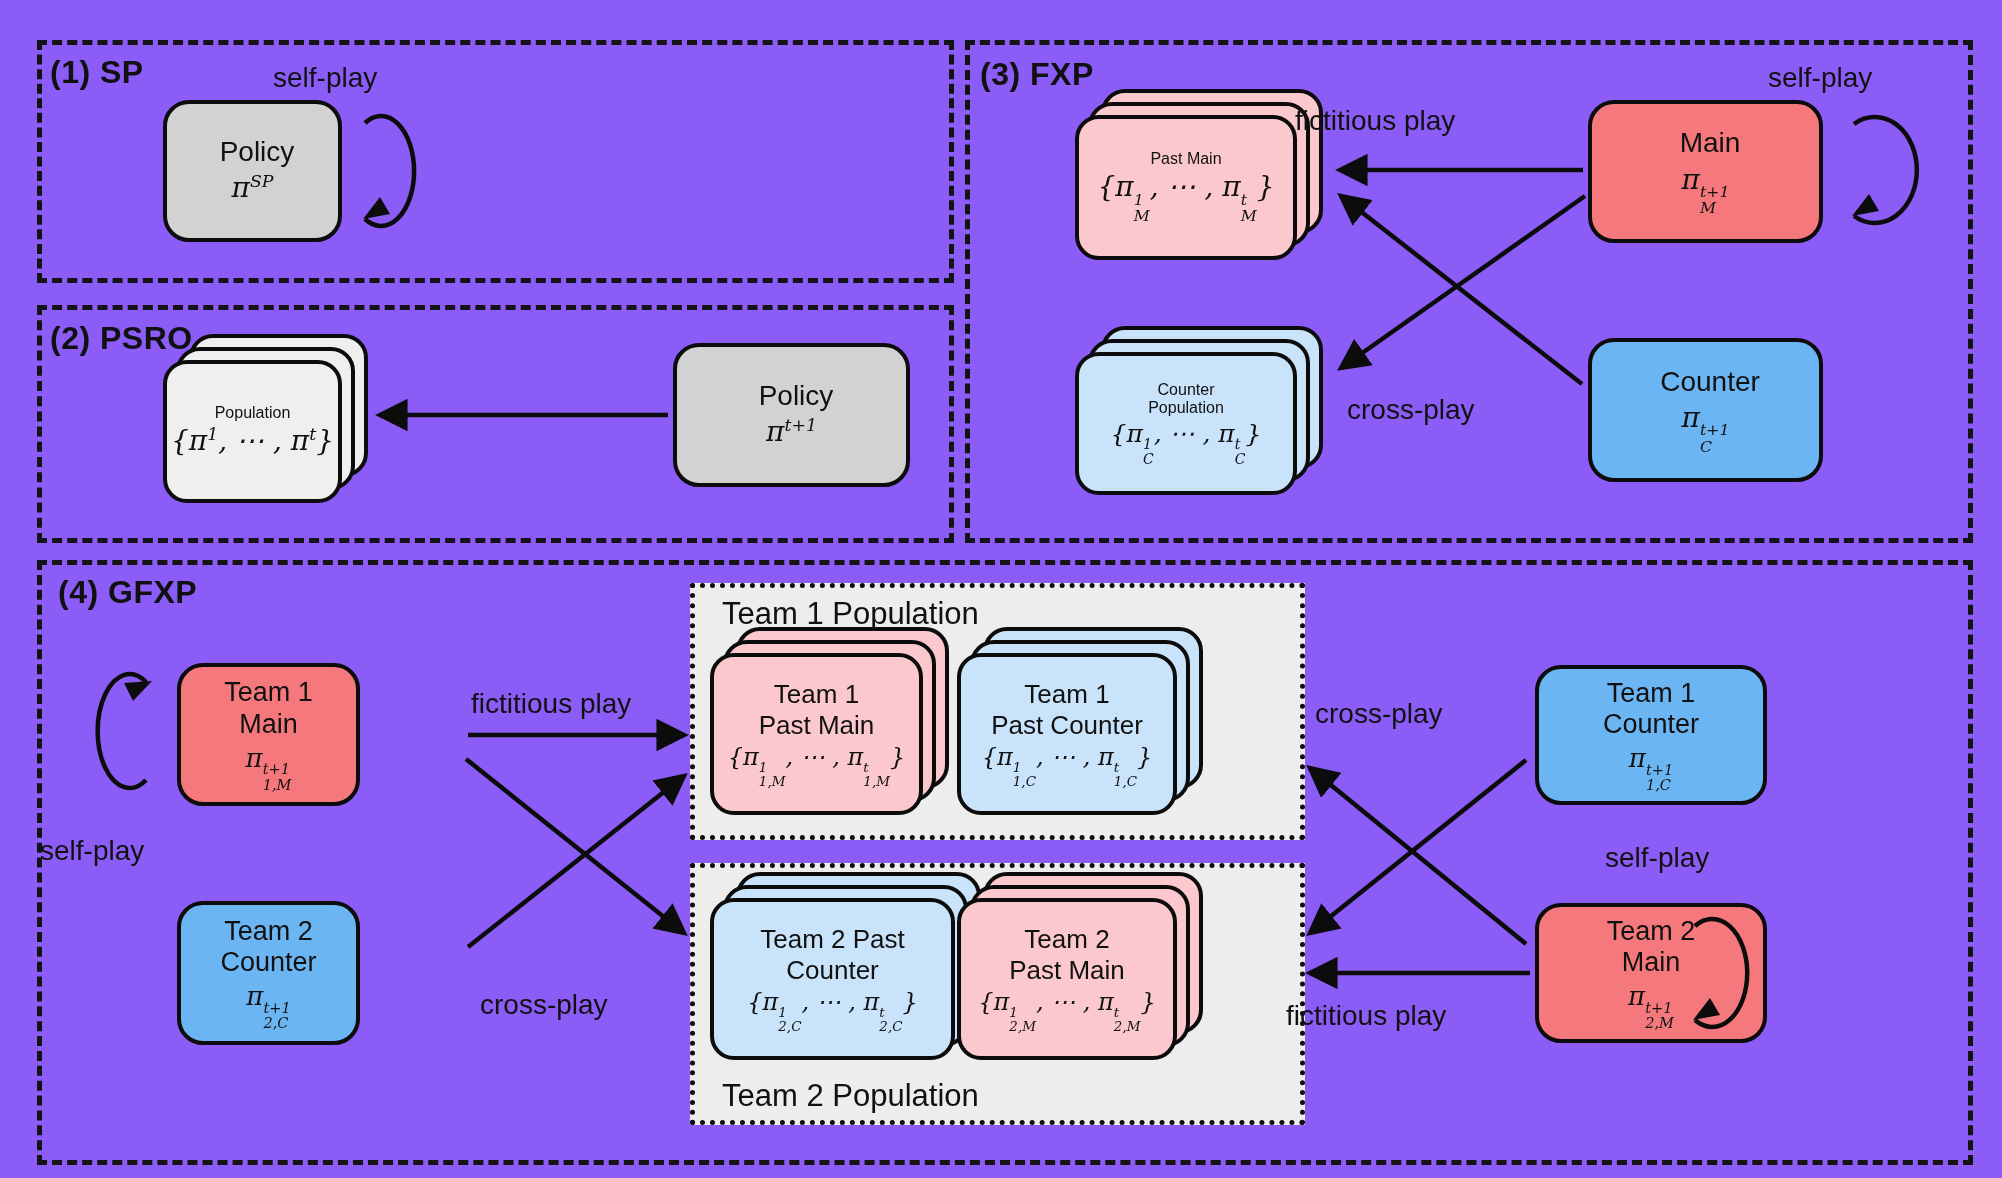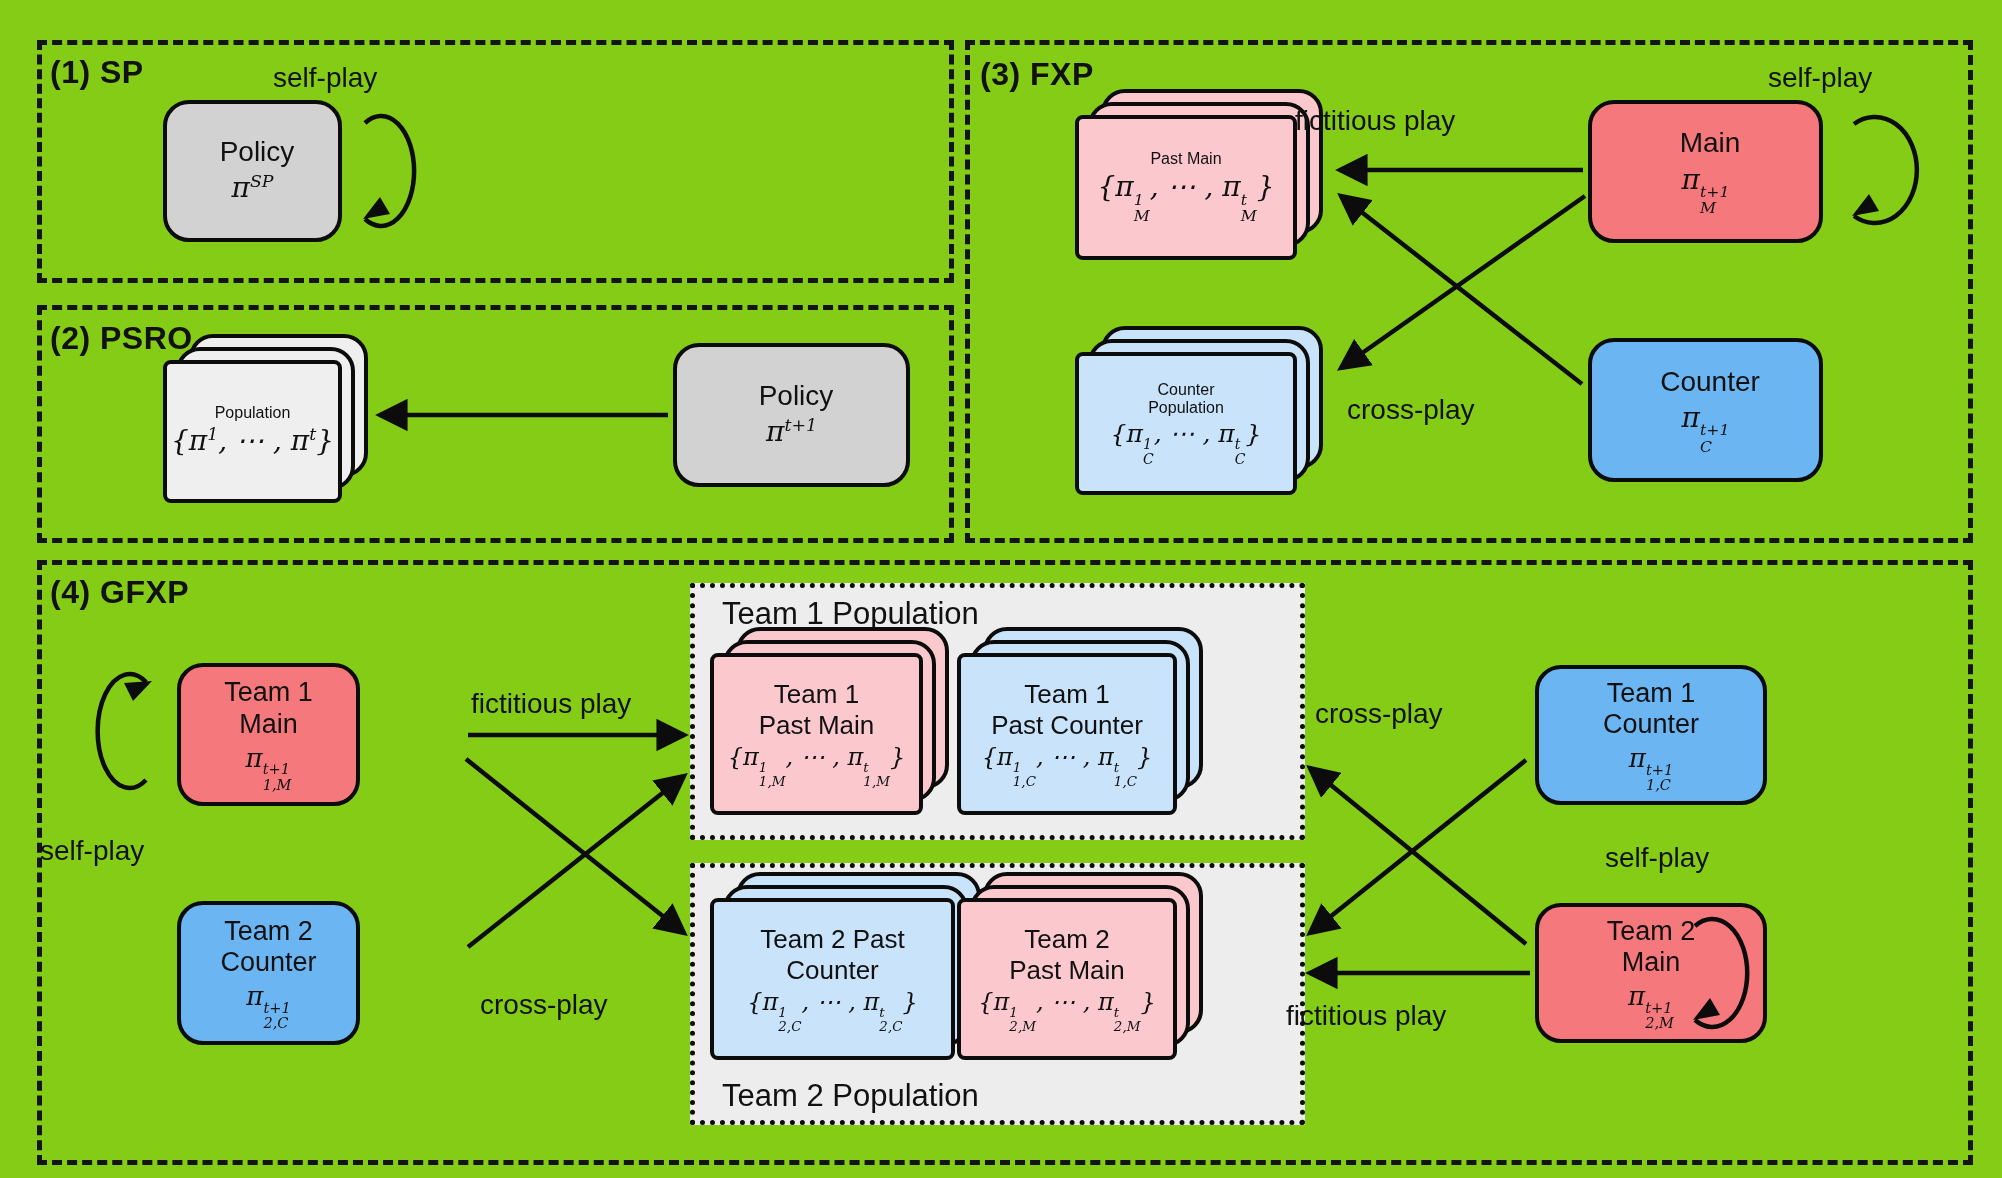--- a/index.html
+++ b/index.html
@@ -1,34 +1,34 @@
 <!DOCTYPE html>
 <html style="--red: #F5797C; --pink: #FBC9CD; --blue: #6CB5F3; --lblue: #C9E3FA; --gray: #D2D2D2; --lgray: #EFEFEF; --popbg: #EDEDED;"><head>
 <meta charset="utf-8">
 <style>
   html,body{margin:0;padding:0;background:#ffffff;}
-  .canvas{position:relative;width:2002px;height:1178px;background:#84cc16;
+  .canvas{position:relative;width:2002px;height:1178px;background:#8b5cf6;
           font-family:"Liberation Sans",sans-serif;color:#111;overflow:hidden;}
   .panel{position:absolute;border:5px dashed #141414;background:transparent;}
   .ptitle{position:absolute;font-size:32px;font-weight:bold;letter-spacing:.5px;}
   .box{position:absolute;border:4px solid #0c0c0c;border-radius:26px;box-sizing:border-box;
        display:flex;flex-direction:column;align-items:center;justify-content:center;text-align:center;}
   .box .l{font-size:28px;line-height:1.22;margin-left:9px;}
   .box .l3{font-size:27px;line-height:1.18;}
   .m{font-family:"DejaVu Serif",serif;font-style:italic;font-size:28px;line-height:1.35;}
   .m sup{font-size:.62em;}
   .ss{display:inline-flex;flex-direction:column;align-items:flex-start;font-size:.56em;
       line-height:1.05;vertical-align:-.52em;}
   .ss span{display:block;}
   .stack{position:absolute;}
   .card{position:absolute;left:0;top:0;width:100%;height:100%;border:4px solid #0c0c0c;
         border-radius:24px;box-sizing:border-box;}
   .card.c2{transform:translate(26px,-26px);}
   .card.c1{transform:translate(13px,-13px);}
-  .card.front{display:flex;flex-direction:column;align-items:center;justify-content:center;text-align:center;border-radius:8px;}
+  .card.front{display:flex;flex-direction:column;align-items:center;justify-content:center;text-align:center;}
   .pop{position:absolute;border:5px dotted #0c0c0c;box-sizing:border-box;background:var(--popbg);}
   .poptitle{position:absolute;font-size:31px;}
   .lbl{position:absolute;font-size:28px;text-align:left;line-height:1.4;}
   .bg-red{background:var(--red);}
   .bg-blue{background:var(--blue);}
   .bg-pink{background:var(--pink);}
   .bg-lblue{background:var(--lblue);}
   .bg-gray{background:var(--gray);}
   .bg-lgray{background:var(--lgray);}
   svg.arrows{position:absolute;left:0;top:0;pointer-events:none;}
@@ -41,21 +41,21 @@
 <div class="canvas">
 
   <div class="panel" style="left:37px;top:40px;width:907px;height:233px;"></div>
   <div class="panel" style="left:37px;top:305px;width:907px;height:228px;"></div>
   <div class="panel" style="left:965px;top:40px;width:998px;height:493px;"></div>
   <div class="panel" style="left:37px;top:560px;width:1926px;height:595px;"></div>
 
   <div class="ptitle" style="left:50px;top:54px;">(1) SP</div>
   <div class="ptitle" style="left:50px;top:320px;">(2) PSRO</div>
   <div class="ptitle" style="left:980px;top:56px;">(3) FXP</div>
-  <div class="ptitle" style="left:50px;top:574px;text-align:center;">(4) GFXP</div>
+  <div class="ptitle" style="left:58px;top:574px;text-align:center;">(4) GFXP</div>
 
   <div class="box bg-gray" style="left:163px;top:100px;width:179px;height:142px;">
     <div class="l">Policy</div>
     <div class="m">π<sup>SP</sup></div>
   </div>
   <div class="lbl" style="left:273px;top:58px;width:200px;">self-play</div>
 
   <div class="stack" style="left:163px;top:360px;width:179px;height:143px;">
     <div class="card c2 bg-lgray"></div>
     <div class="card c1 bg-lgray"></div>

